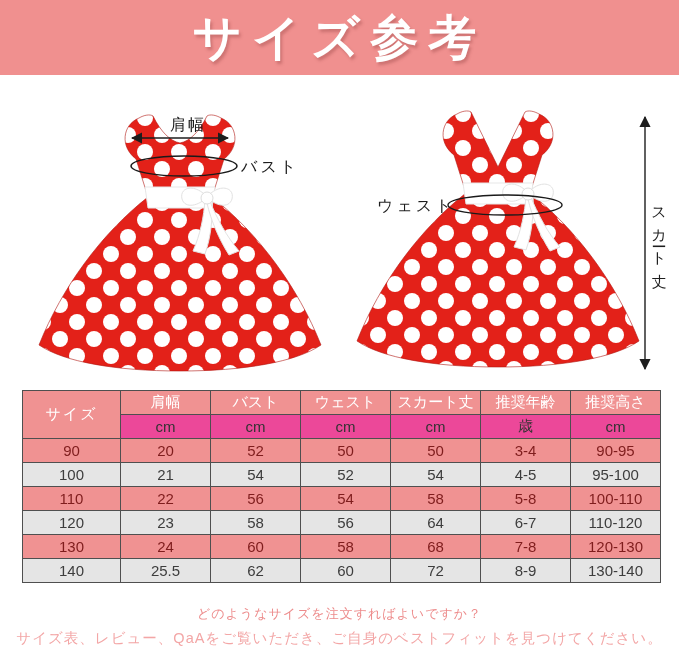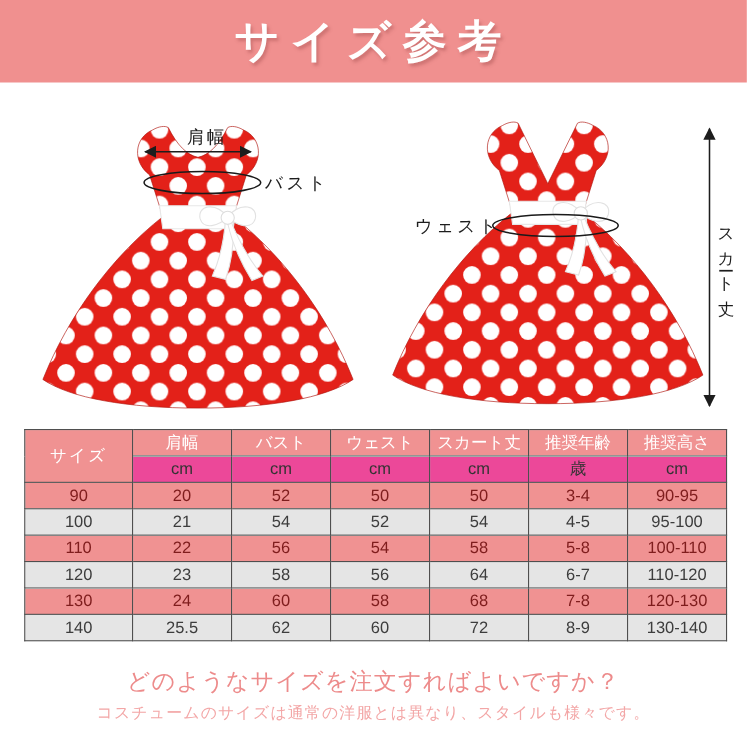--- a/index.html
+++ b/index.html
@@ -4,21 +4,21 @@
 <style>
   html,body{margin:0;padding:0}
   body{
     width:679px;height:666px;position:relative;background:#fff;
     font-family:"Liberation Sans", sans-serif;overflow:hidden;
   }
   .banner{
     height:75px;background:#f0908f;display:flex;align-items:center;justify-content:center;
   }
   .banner .title{
-    color:#fff;font-size:40px;font-weight:bold;letter-spacing:10px;line-height:1;
+    color:#fff;font-size:48px;font-weight:bold;letter-spacing:10px;line-height:1;
     text-shadow:2px 3px 3px rgba(140,60,60,.35);
   }
   .illus{position:absolute;top:75px;left:0;width:679px;height:315px}
   .vlabel{
     position:absolute;left:649px;top:198px;writing-mode:vertical-rl;
     font-size:15px;color:#1d1d1d;letter-spacing:3px;
   }
   table.size{
     position:absolute;top:390px;left:22px;border-collapse:collapse;table-layout:fixed;
   }
@@ -27,21 +27,21 @@
     padding:0;height:23px;font-size:15px;overflow:hidden;white-space:nowrap;
   }
   col.c0{width:98px}
   col.cn{width:90px}
   tr.hd td{background:#f09292;color:#fff;font-size:15px}
   td.size-hd{background:#f09292;color:#fff;font-size:22px;letter-spacing:2px}
   tr.unit td{background:#ec4899;color:#333}
   tr.dk td{background:#f09292;color:#7f1d1d}
   tr.lt td{background:#e5e5e5;color:#3d3d3d}
   .footer{position:absolute;top:599px;left:0;width:679px;text-align:center}
-  .f-q{color:#ed8b8b;font-size:21px;margin:6px 0 0 0;letter-spacing:1px}
+  .f-q{color:#ed8b8b;font-size:13px;margin:6px 0 0 0;letter-spacing:1px}
   .f-n{color:#f3a6a6;font-size:14.5px;margin:6px 0 0 0;letter-spacing:1px}
 </style>
 </head>
 <body>
 
 <div class="banner">
   <div class="title">サイズ参考</div>
 </div>
 
 <svg class="illus" viewBox="0 0 679 315">
@@ -176,15 +176,14 @@
     <td>60</td>
     <td>72</td>
     <td>8-9</td>
     <td>130-140</td>
   </tr>
 </tbody>
   </table>
 
 <div class="footer">
   <p class="f-q">どのようなサイズを注文すればよいですか？</p>
-  <p class="f-n">コスチュームのサイズは通常の洋服とは異なり、スタイルも様々です。</p>
   <p class="f-n">サイズ表、レビュー、QaAをご覧いただき、ご自身のベストフィットを見つけてください。</p>
 </div>
 
 </body></html>

